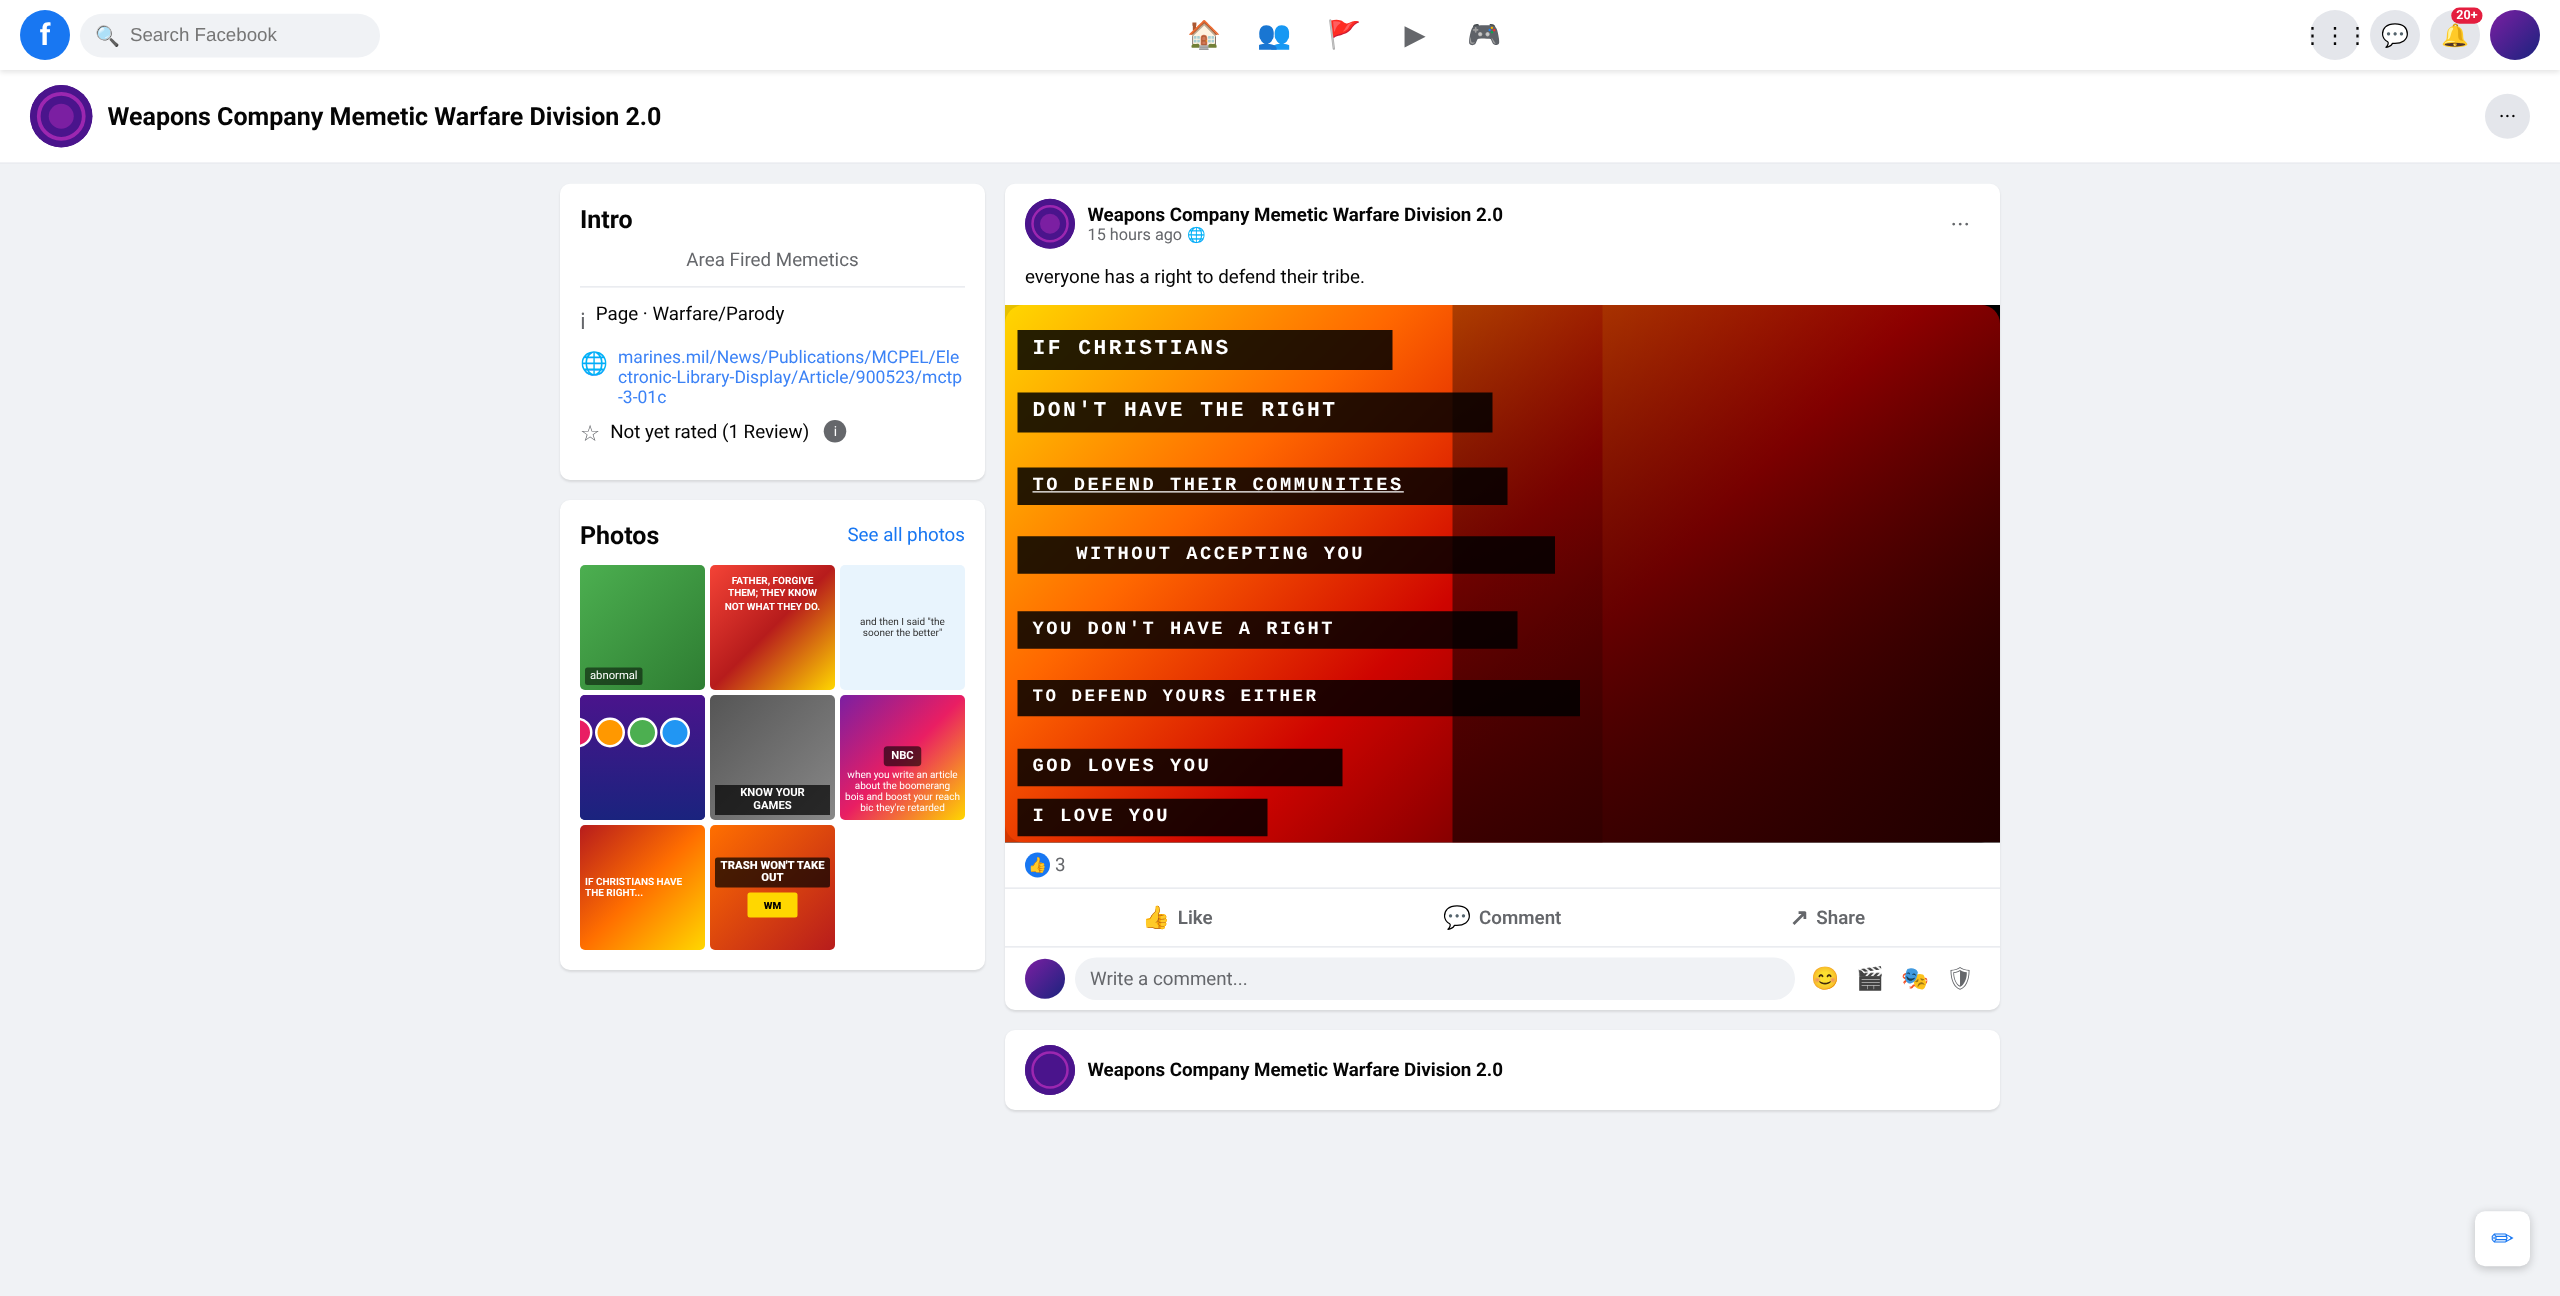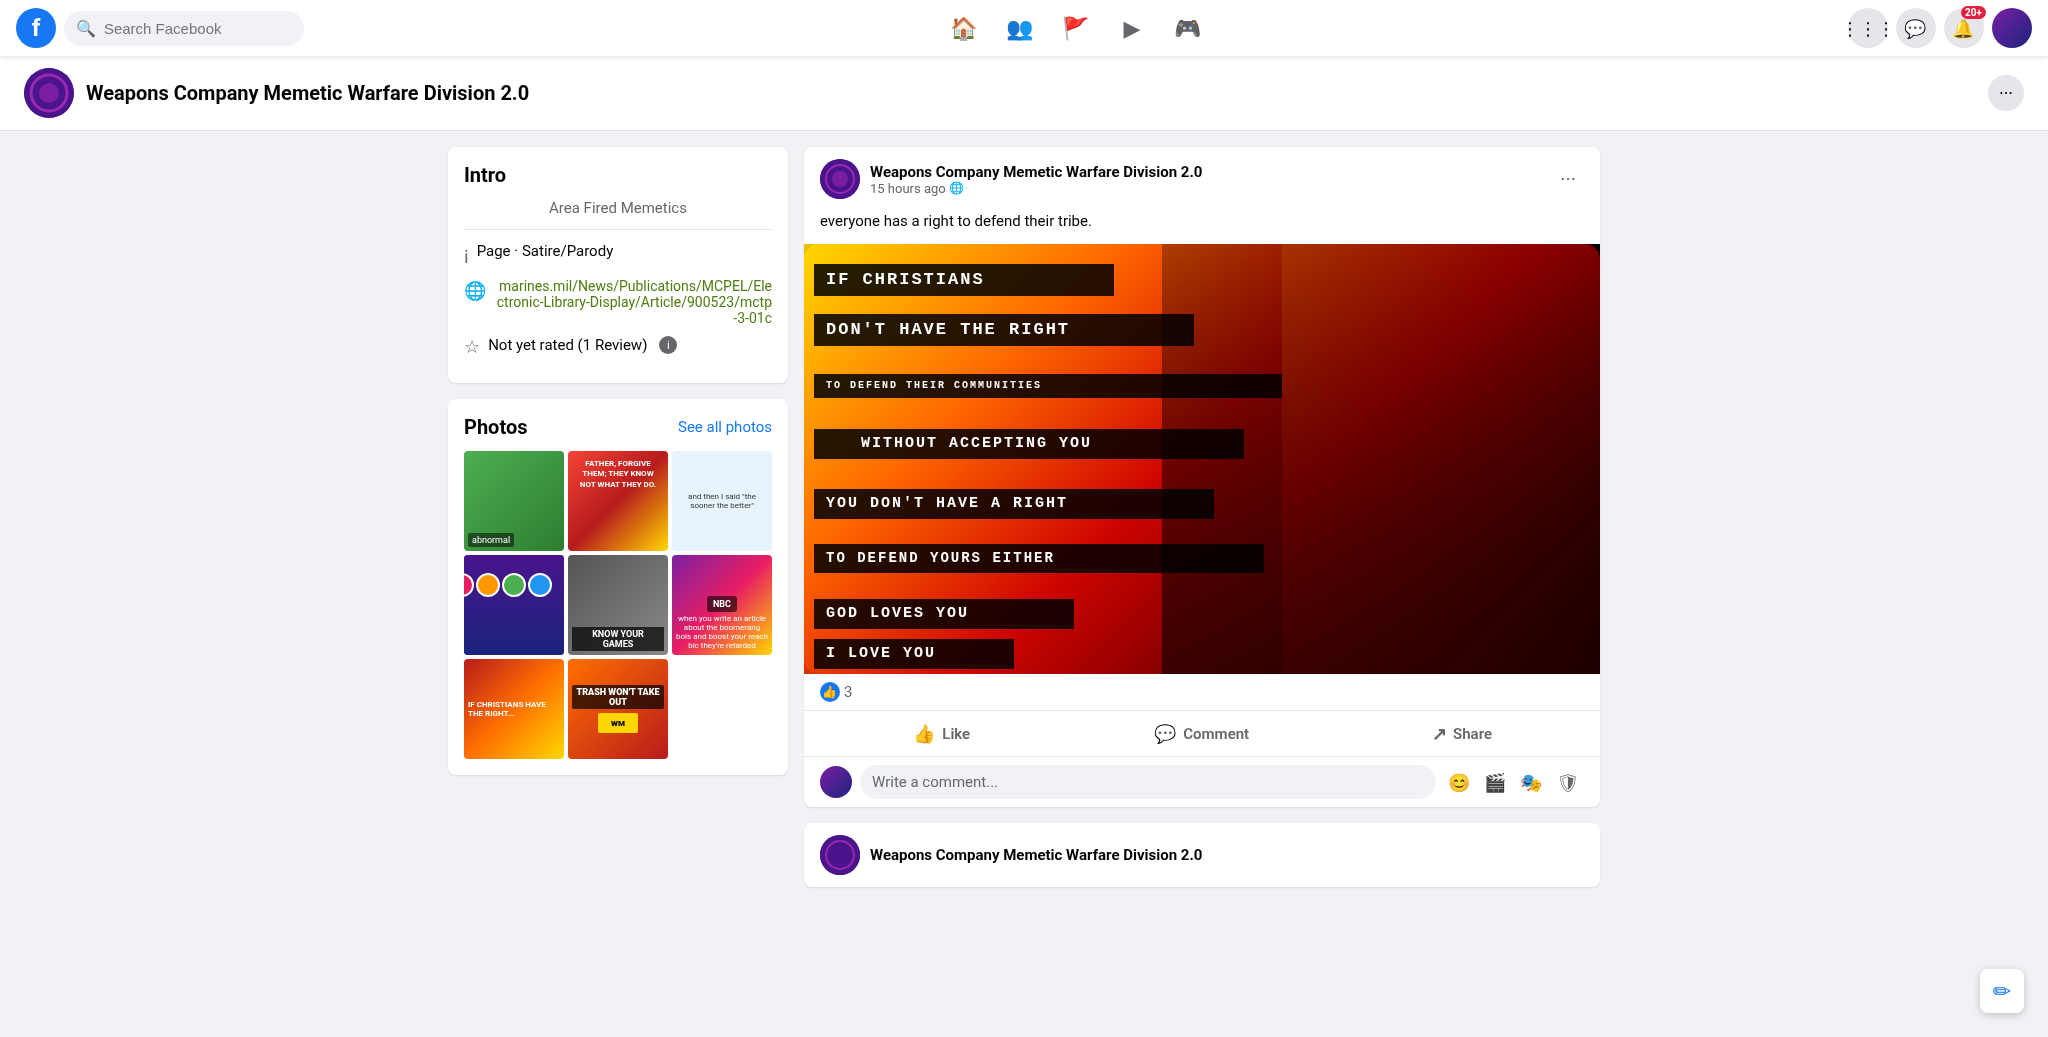--- a/index.html
+++ b/index.html
@@ -42,21 +42,21 @@
     
     .left-panel { width: 340px; flex-shrink: 0; }
 
     .card { background: #fff; border-radius: 8px; padding: 16px; margin-bottom: 16px; box-shadow: 0 1px 2px rgba(0,0,0,0.1); }
     .card-title { font-size: 20px; font-weight: 700; margin-bottom: 12px; }
     .intro-tagline { text-align: center; color: #65676b; margin-bottom: 12px; font-size: 15px; }
     .intro-divider { border: none; border-top: 1px solid #e4e6eb; margin: 12px 0; }
     .intro-row { display: flex; align-items: flex-start; gap: 8px; margin-bottom: 10px; }
     .intro-icon { color: #65676b; font-size: 18px; flex-shrink: 0; margin-top: 2px; }
     .intro-text { color: #050505; font-size: 15px; }
-    .intro-link { color: #4d7c0f; font-size: 14px; word-break: break-all; text-decoration: none; text-align: right; }
+    .intro-link { color: #3b82f6; font-size: 14px; word-break: break-all; text-decoration: none; }
     .star-icon { color: #65676b; font-size: 18px; }
     .rating-info-icon { width: 18px; height: 18px; border-radius: 50%; background: #65676b; color: #fff; font-size: 11px; display: inline-flex; align-items: center; justify-content: center; margin-left: 4px; cursor: pointer; }
 
     
     .photos-header { display: flex; align-items: center; justify-content: space-between; margin-bottom: 12px; }
     .see-all-link { color: #1877f2; font-size: 15px; cursor: pointer; text-decoration: none; }
     .photos-grid { display: grid; grid-template-columns: repeat(3, 1fr); gap: 4px; }
     .photo-cell { aspect-ratio: 1; background: #ccc; border-radius: 4px; overflow: hidden; position: relative; }
     .photo-cell-content { width: 100%; height: 100%; display: flex; align-items: center; justify-content: center; font-size: 10px; color: #fff; text-align: center; padding: 4px; }
     
@@ -196,21 +196,21 @@
 
   <div class="left-panel">
 
     <div class="card">
       <div class="card-title">Intro</div>
       <div class="intro-tagline">Area Fired Memetics</div>
       <hr class="intro-divider">
 
       <div class="intro-row">
         <span class="intro-icon">ℹ</span>
-        <span class="intro-text">Page · Satire/Parody</span>
+        <span class="intro-text">Page · Warfare/Parody</span>
       </div>
 
       <div class="intro-row">
         <span class="intro-icon">🌐</span>
         <a class="intro-link" href="#">marines.mil/News/Publications/MCPEL/Electronic-Library-Display/Article/900523/mctp-3-01c</a>
       </div>
 
       <div class="intro-row">
         <span class="star-icon">☆</span>
         <span class="intro-text">Not yet rated (1 Review)</span>
@@ -307,21 +307,21 @@
       <div class="post-text">everyone has a right to defend their tribe.</div>
 
       <div class="meme-image">
         <div class="meme-bg">
 
           <div style="position:absolute;left:0;top:0;width:60%;height:100%;background:linear-gradient(135deg,#ffd700 0%,#ff6600 35%,#cc0000 65%,#550000 100%);opacity:0.9;"></div>
           <div style="position:absolute;right:0;top:0;width:55%;height:100%;background:linear-gradient(180deg,rgba(0,0,0,0.3) 0%,rgba(40,0,0,0.8) 100%);"></div>
 
           <div class="meme-text-block" style="top:20px;width:300px;font-size:17px;">IF CHRISTIANS</div>
           <div class="meme-text-block" style="top:70px;width:380px;font-size:17px;">DON'T HAVE THE RIGHT</div>
-          <div class="meme-text-block" style="top:130px;width:468px;font-size:10px;">TO DEFEND THEIR COMMUNITIES</div>
+          <div class="meme-text-block" style="top:130px;width:392px;font-size:15px;text-decoration:underline;">TO DEFEND THEIR COMMUNITIES</div>
           <div class="meme-text-block" style="top:185px;width:430px;font-size:15px;padding-left:47px;">WITHOUT ACCEPTING YOU</div>
           <div class="meme-text-block" style="top:300px;width:450px;font-size:14px;">TO DEFEND YOURS EITHER</div>
           <div class="meme-text-block" style="top:245px;width:400px;font-size:15px;">YOU DON'T HAVE A RIGHT</div>
           <div class="meme-text-block" style="top:355px;width:260px;font-size:15px;">GOD LOVES YOU</div>
           <div class="meme-text-block" style="top:395px;width:200px;font-size:15px;">I LOVE YOU</div>
         </div>
       </div>
 
       <div class="post-reactions">
         <div class="reaction-count">

